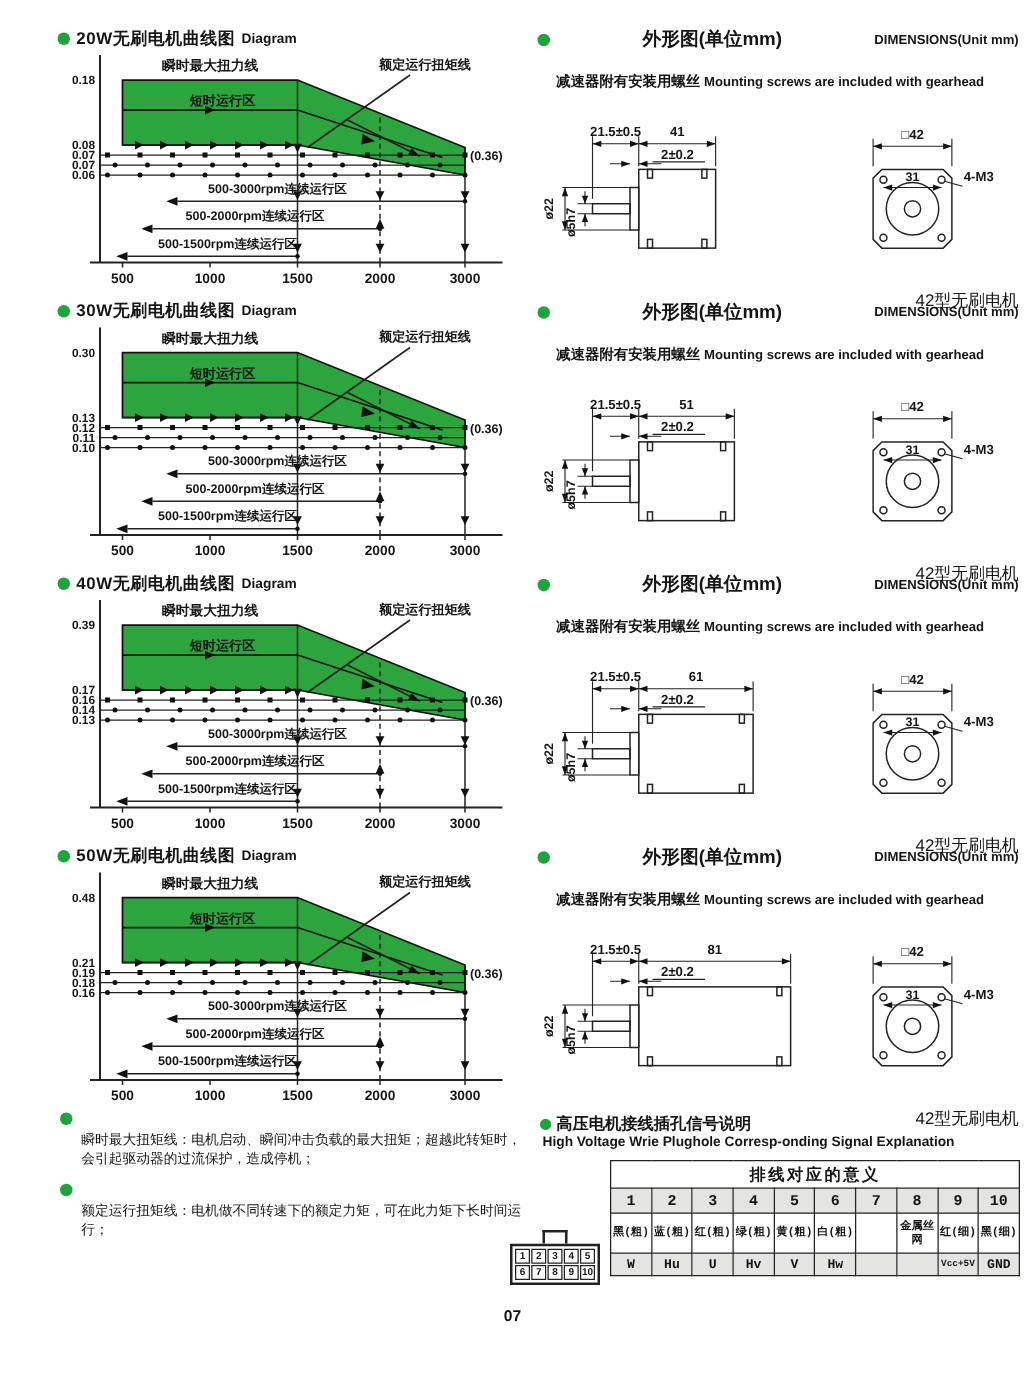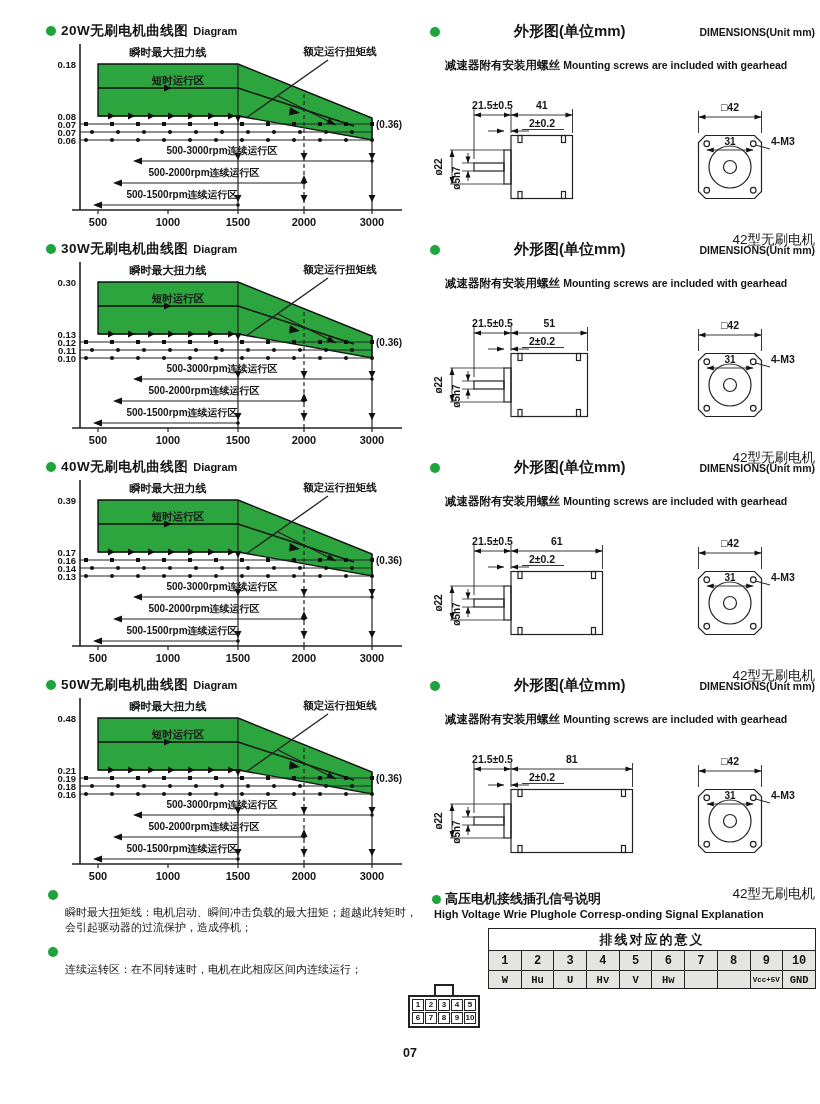--- a/index.html
+++ b/index.html
@@ -799,21 +799,21 @@
         </svg><div class="d-caption">42型无刷电机</div></div>
     </div>
 
   <div id="notes">
       <div class="note">
         <span class="dot"></span>
         <span class="note-text">瞬时最大扭矩线：电机启动、瞬间冲击负载的最大扭矩；超越此转矩时，会引起驱动器的过流保护，造成停机；</span>
       </div>
       <div class="note">
         <span class="dot"></span>
-        <span class="note-text">连续运转区：在不同转速时，电机在此相应区间内连续运行；</span>
+        <span class="note-text">额定运行扭矩线：电机做不同转速下的额定力矩，可在此力矩下长时间运行；</span>
       </div>
     </div>
 
   <div id="wiring">
     <div class="w-title">
       <span class="dot sm"></span>
       <span>高压电机接线插孔信号说明</span>
     </div>
     <div class="w-title-en">High Voltage Wrie Plughole Corresp-onding Signal Explanation</div>
     <div class="w-body">
@@ -843,20 +843,32 @@
               <td class="wt-pin">3</td>
               <td class="wt-pin">4</td>
               <td class="wt-pin">5</td>
               <td class="wt-pin">6</td>
               <td class="wt-pin">7</td>
               <td class="wt-pin">8</td>
               <td class="wt-pin">9</td>
               <td class="wt-pin">10</td>
             </tr>
             <tr>
+              <td class="wt-wire">黑(粗)</td>
+              <td class="wt-wire">蓝(粗)</td>
+              <td class="wt-wire">红(粗)</td>
+              <td class="wt-wire">绿(粗)</td>
+              <td class="wt-wire">黄(粗)</td>
+              <td class="wt-wire">白(粗)</td>
+              <td class="wt-wire"></td>
+              <td class="wt-wire">金属丝网</td>
+              <td class="wt-wire">红(细)</td>
+              <td class="wt-wire">黑(细)</td>
+            </tr>
+            <tr>
               <td class="wt-sig">W</td>
               <td class="wt-sig">Hu</td>
               <td class="wt-sig">U</td>
               <td class="wt-sig">Hv</td>
               <td class="wt-sig">V</td>
               <td class="wt-sig">Hw</td>
               <td class="wt-sig"></td>
               <td class="wt-sig"></td>
               <td class="wt-sig wt-small">Vcc+5V</td>
               <td class="wt-sig">GND</td>

